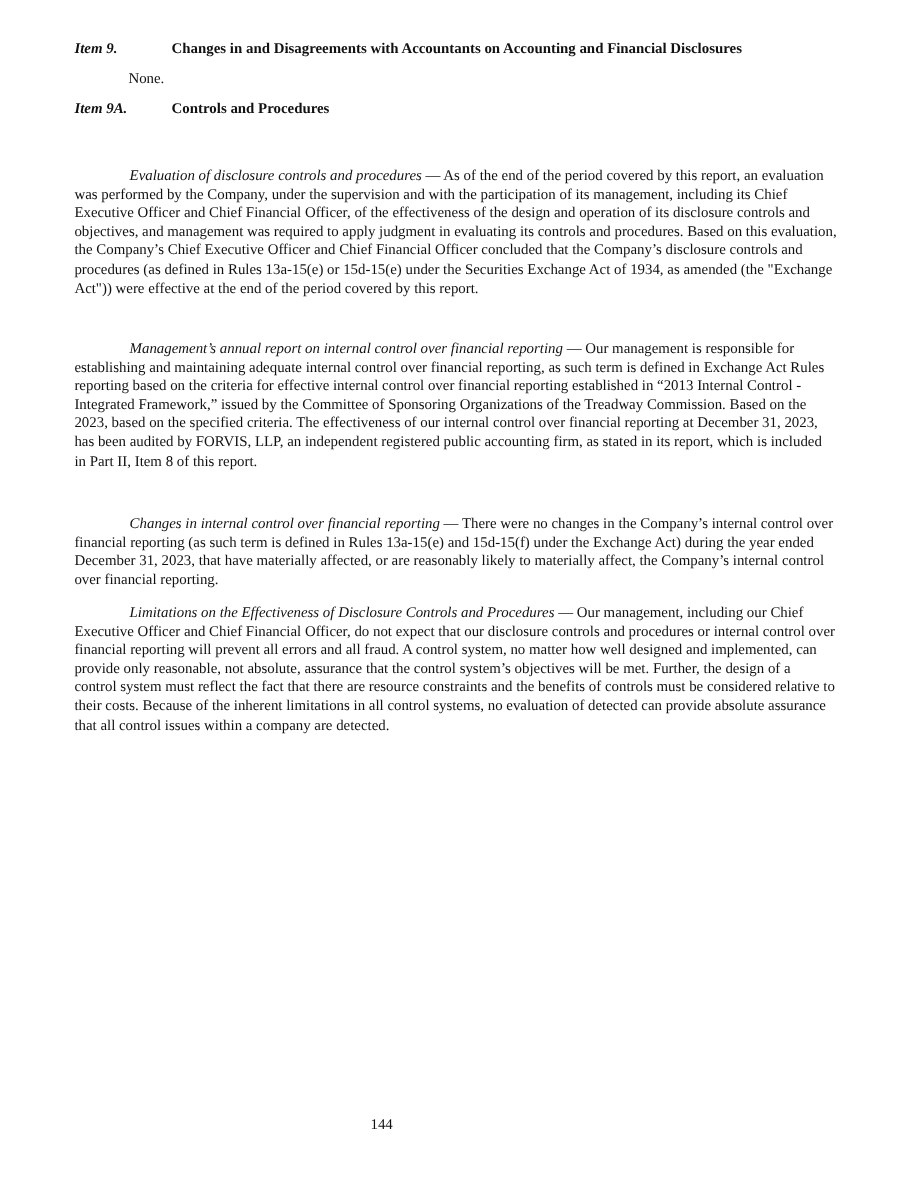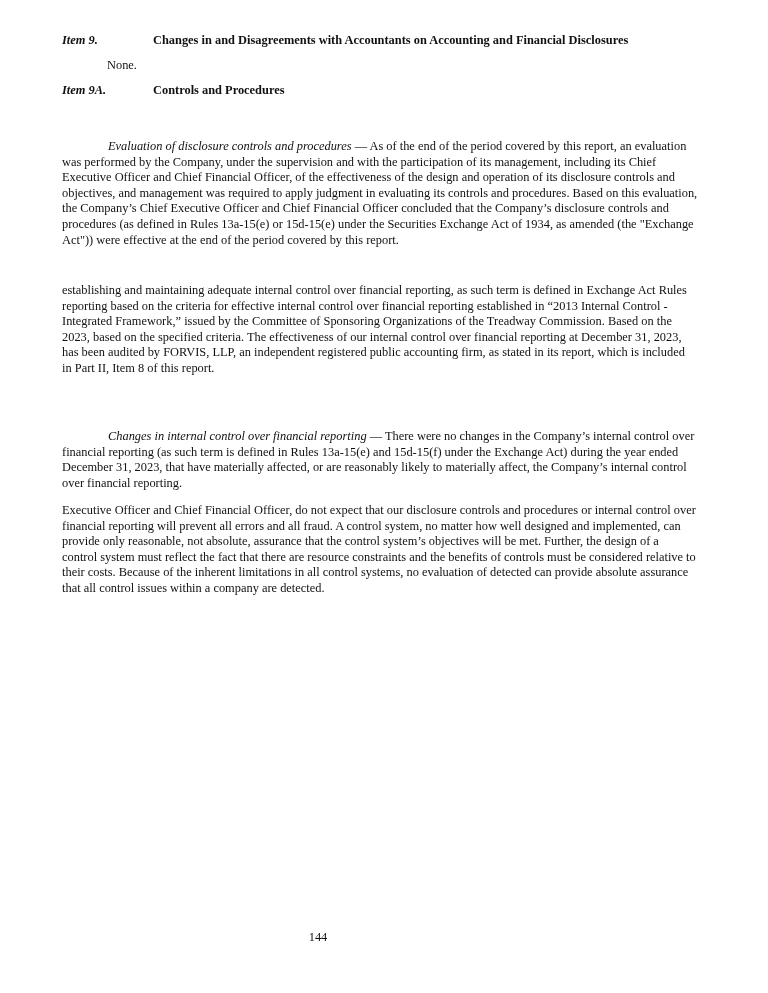--- a/index.html
+++ b/index.html
@@ -4,21 +4,21 @@
 <style>
   html, body { margin: 0; padding: 0; background: #ffffff; }
   body {
     width: 768px; height: 993px; position: relative; overflow: hidden;
     font-family: "Liberation Serif", serif; color: #111111;
     font-size: 12.4px; line-height: 15.6px;
   }
   .page { position: absolute; left: 62px; top: 0; width: 648px; }
   .item-heading { position: absolute; left: 0; font-weight: bold; white-space: nowrap; }
   .item-heading .num { position: absolute; left: 0; font-style: italic; }
-  .item-heading .title { position: absolute; left: 91px; }
+  .item-heading .title { position: absolute; left: 81px; }
   #h9 { top: 33px; }
   #none { position: absolute; top: 58px; left: 45px; }
   #h9a { top: 83px; }
   .para { position: absolute; left: 0; width: 660px; white-space: nowrap; }
   .para .line { display: block; }
   .para .line.first { padding-left: 46px; }
   .para em { font-style: italic; }
   #p1 { top: 139px; }
   #p2 { top: 283px; }
   #p3 { top: 429px; }
@@ -43,34 +43,36 @@
   <div class="para" id="p1">
       <span class="line first"><em>Evaluation of disclosure controls and procedures</em><span> — As of the end of the period covered by this report, an evaluation</span></span>
       <span class="line">was performed by the Company, under the supervision and with the participation of its management, including its Chief</span>
       <span class="line">Executive Officer and Chief Financial Officer, of the effectiveness of the design and operation of its disclosure controls and</span>
       <span class="line">objectives, and management was required to apply judgment in evaluating its controls and procedures. Based on this evaluation,</span>
       <span class="line">the Company’s Chief Executive Officer and Chief Financial Officer concluded that the Company’s disclosure controls and</span>
       <span class="line">procedures (as defined in Rules 13a-15(e) or 15d-15(e) under the Securities Exchange Act of 1934, as amended (the "Exchange</span>
       <span class="line">Act")) were effective at the end of the period covered by this report.</span>
     </div>
   <div class="para" id="p2">
+      <span class="line first"><em>Management’s annual report on internal control over financial reporting</em><span> — Our management is responsible for</span></span>
       <span class="line">establishing and maintaining adequate internal control over financial reporting, as such term is defined in Exchange Act Rules</span>
       <span class="line">reporting based on the criteria for effective internal control over financial reporting established in “2013 Internal Control -</span>
       <span class="line">Integrated Framework,” issued by the Committee of Sponsoring Organizations of the Treadway Commission. Based on the</span>
       <span class="line">2023, based on the specified criteria. The effectiveness of our internal control over financial reporting at December 31, 2023,</span>
       <span class="line">has been audited by FORVIS, LLP, an independent registered public accounting firm, as stated in its report, which is included</span>
       <span class="line">in Part II, Item 8 of this report.</span>
     </div>
   <div class="para" id="p3">
       <span class="line first"><em>Changes in internal control over financial reporting</em><span> — There were no changes in the Company’s internal control over</span></span>
       <span class="line">financial reporting (as such term is defined in Rules 13a-15(e) and 15d-15(f) under the Exchange Act) during the year ended</span>
       <span class="line">December 31, 2023, that have materially affected, or are reasonably likely to materially affect, the Company’s internal control</span>
       <span class="line">over financial reporting.</span>
     </div>
   <div class="para" id="p4">
+      <span class="line first"><em>Limitations on the Effectiveness of Disclosure Controls and Procedures</em><span> — Our management, including our Chief</span></span>
       <span class="line">Executive Officer and Chief Financial Officer, do not expect that our disclosure controls and procedures or internal control over</span>
       <span class="line">financial reporting will prevent all errors and all fraud. A control system, no matter how well designed and implemented, can</span>
       <span class="line">provide only reasonable, not absolute, assurance that the control system’s objectives will be met. Further, the design of a</span>
       <span class="line">control system must reflect the fact that there are resource constraints and the benefits of controls must be considered relative to</span>
       <span class="line">their costs. Because of the inherent limitations in all control systems, no evaluation of detected can provide absolute assurance</span>
       <span class="line">that all control issues within a company are detected.</span>
     </div>
 </div>
 
 <div id="page-number">144</div>

